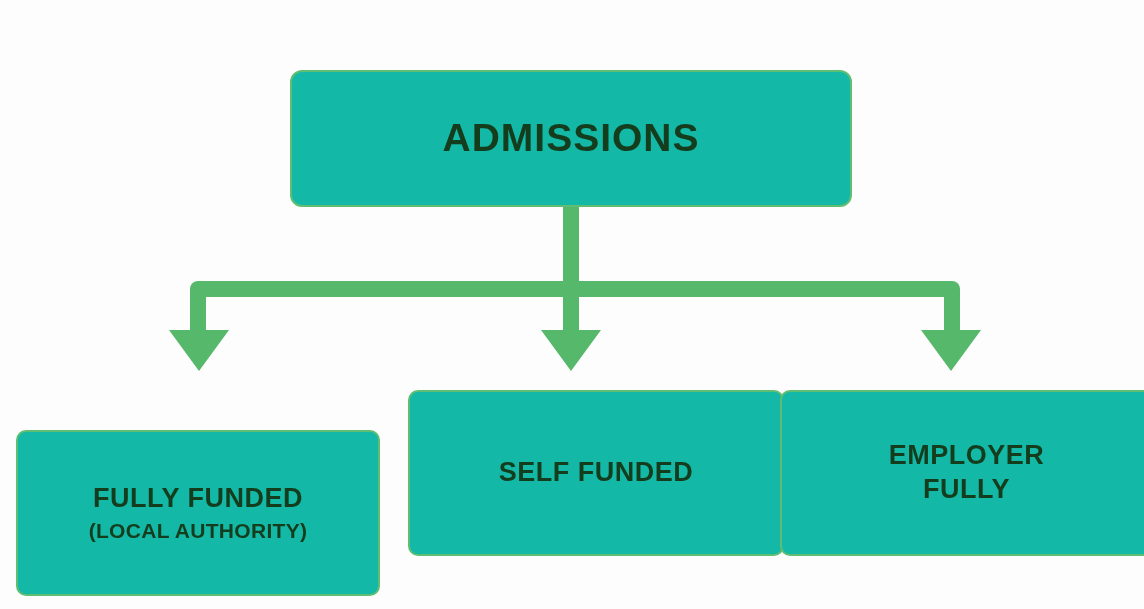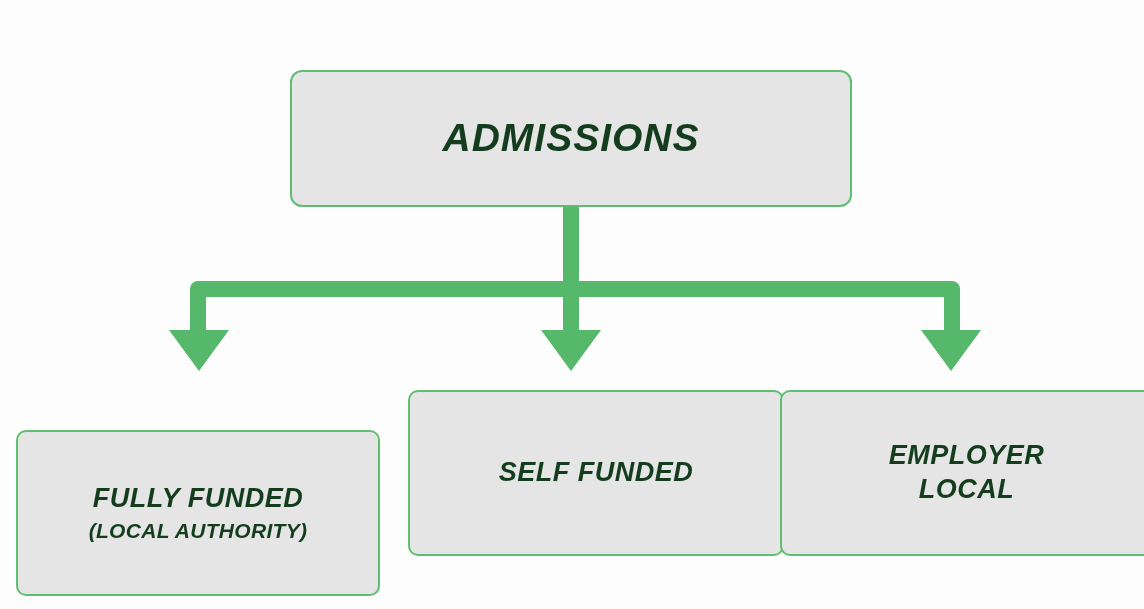--- a/index.html
+++ b/index.html
@@ -27,32 +27,31 @@
     top: 0;
     width: 1144px;
     height: 609px;
     pointer-events: none;
   }
 
   
   .node {
     position: absolute;
     box-sizing: border-box;
-    background: #e5e5e5;
+    background: #14b8a6;
     border: 2.5px solid #5fbe72;
     border-radius: 10px;
     display: flex;
     flex-direction: column;
     align-items: center;
     justify-content: center;
     text-align: center;
     color: #143d1d;
     letter-spacing: 0.2px;
     line-height: 1.18;
-    font-style: italic;
   }
 
   #node-root {
     left: 290px;
     top: 70px;
     width: 562px;
     height: 137px;
     border-radius: 12px;
   }
   #node-root .node-line-1 {
@@ -140,16 +139,16 @@
     <div class="node-line-1">FULLY FUNDED</div>
     <div class="node-line-2">(LOCAL AUTHORITY)</div>
   </div>
 
   <div class="node" id="node-self-funded">
     <div class="node-line-1">SELF FUNDED</div>
   </div>
 
   <div class="node" id="node-employer-funded">
     <div class="node-line-1">EMPLOYER</div>
-    <div class="node-line-2">LOCAL</div>
+    <div class="node-line-2">FULLY</div>
   </div>
 
 </div>
 
 </body></html>

